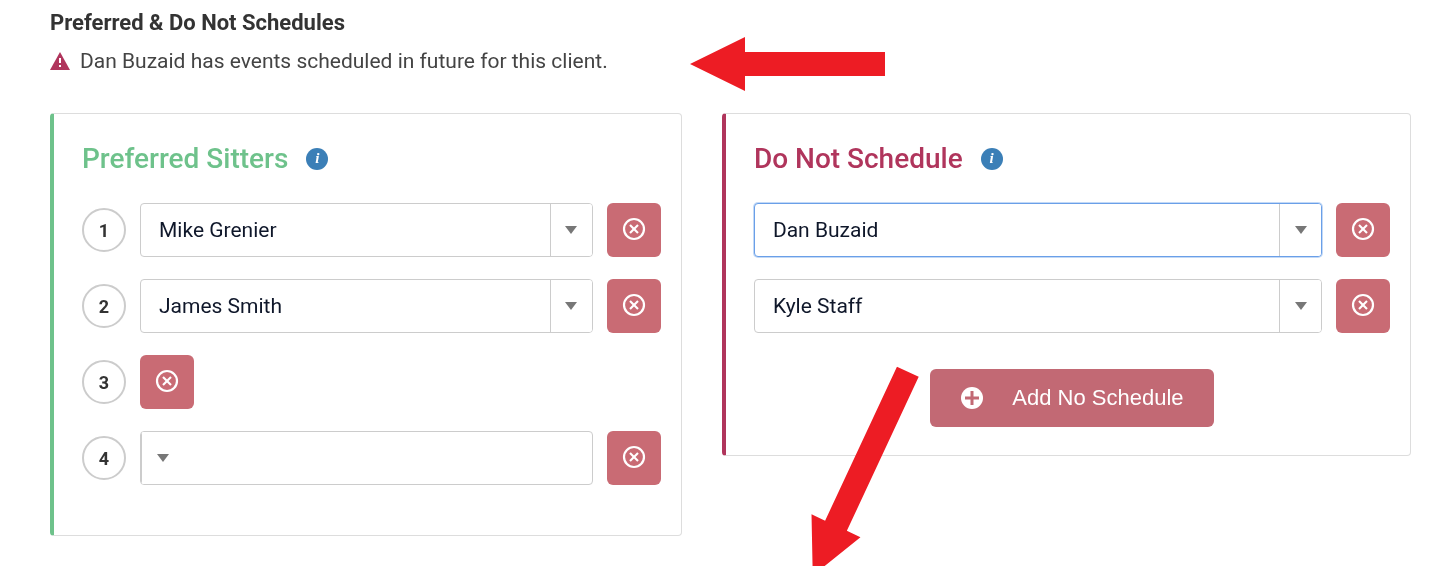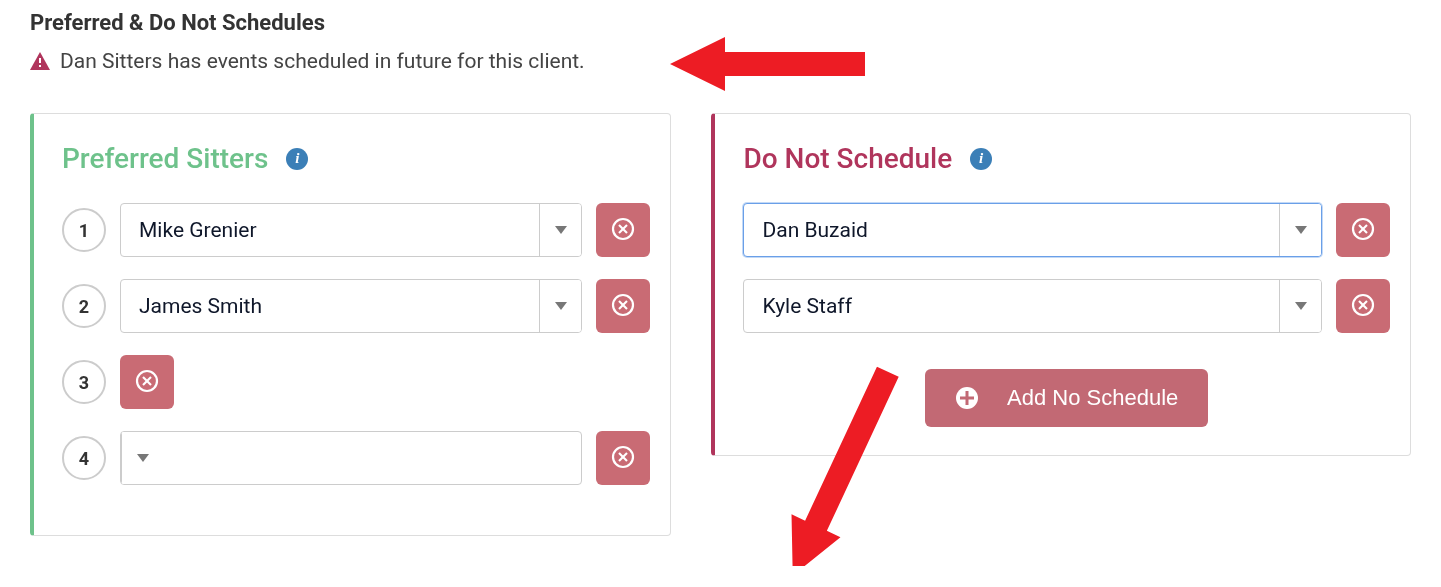--- a/index.html
+++ b/index.html
@@ -185,38 +185,39 @@
     }
     .plus-circle {
       display: inline-flex;
       width: 24px;
       height: 24px;
       align-items: center;
       justify-content: center;
     }
     .body-wrap {
       position: relative;
+      margin-left: 20px;
     }
   </style>
 </head>
 <body>
 
 <div class="body-wrap">
 
   <h2 class="page-title">Preferred &amp; Do Not Schedules</h2>
 
   <div class="warning-row">
     <span class="warning-icon">
       <svg width="20" height="18" viewBox="0 0 20 18">
         <path d="M10 0 L20 18 L0 18 Z" fill="#b0355c"></path>
         <rect x="9" y="6" width="2" height="5" fill="#fff"></rect>
         <rect x="9" y="13" width="2" height="2" fill="#fff"></rect>
       </svg>
     </span>
-    <span class="warning-text">Dan Sitters has events scheduled in future for this client.</span>
+    <span class="warning-text">Dan Buzaid has events scheduled in future for this client.</span>
 
     <div class="arrow-annotation arrow-top">
       <svg width="200" height="70" viewBox="0 0 200 70">
         <g fill="#ed1c24">
           <polygon points="0,35 55,8 55,23 195,23 195,47 55,47 55,62"></polygon>
         </g>
       </svg>
     </div>
   </div>
 

